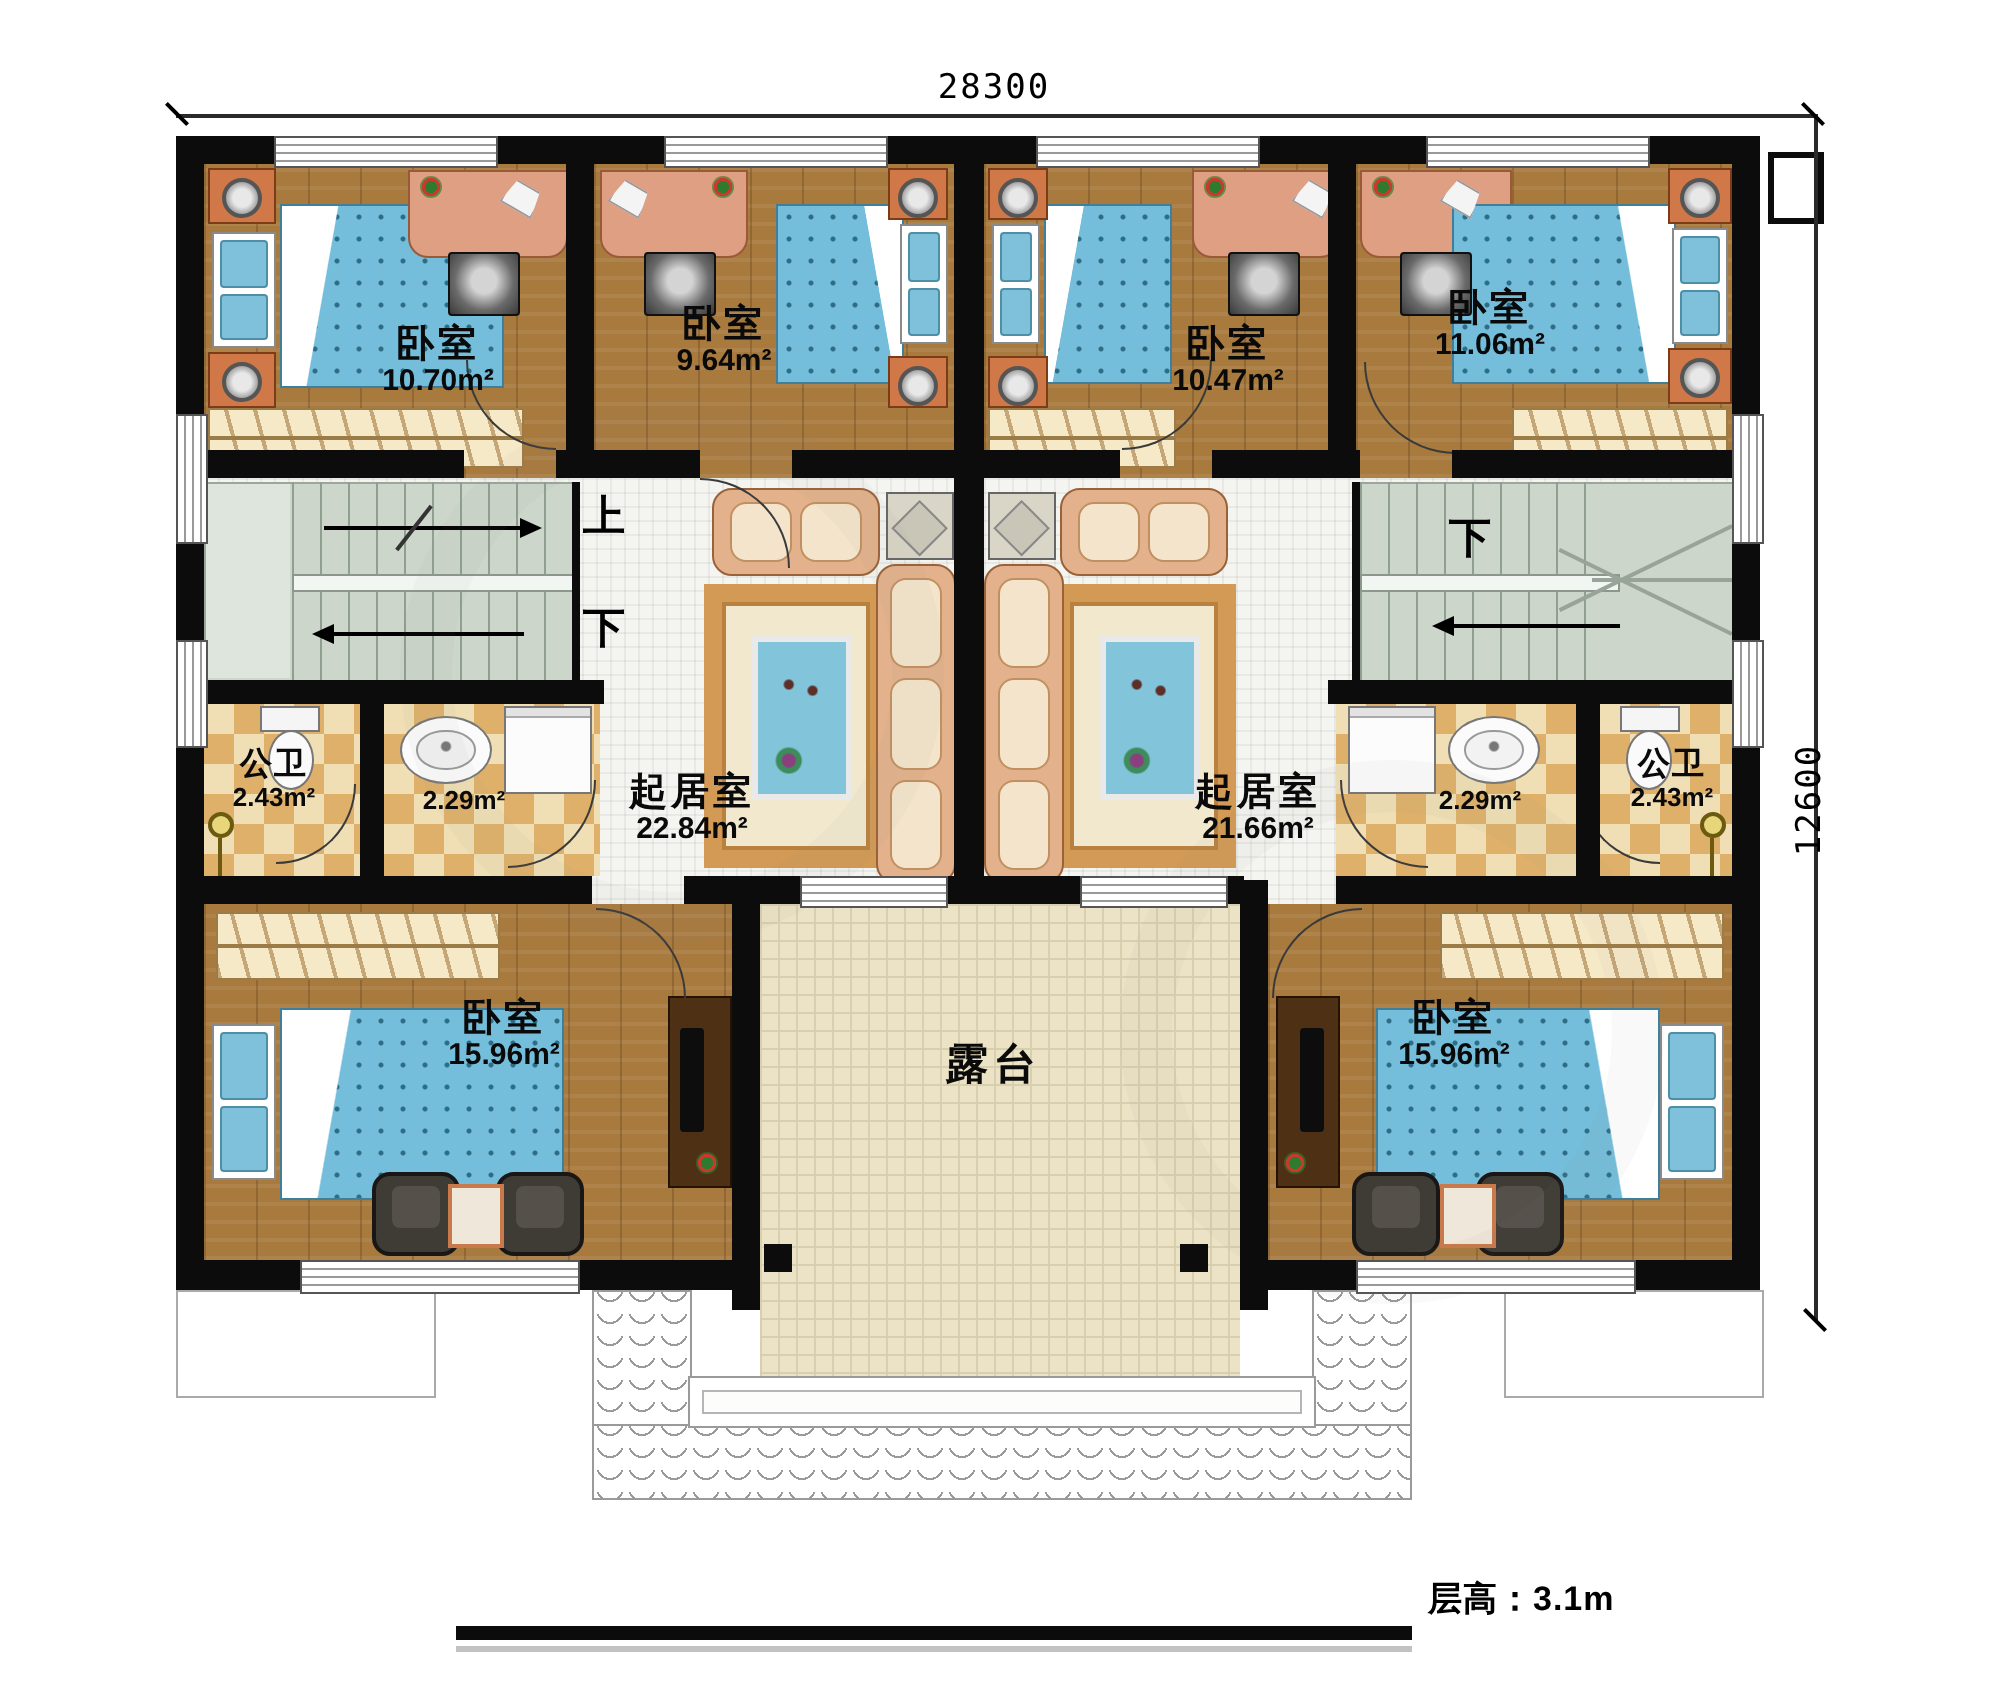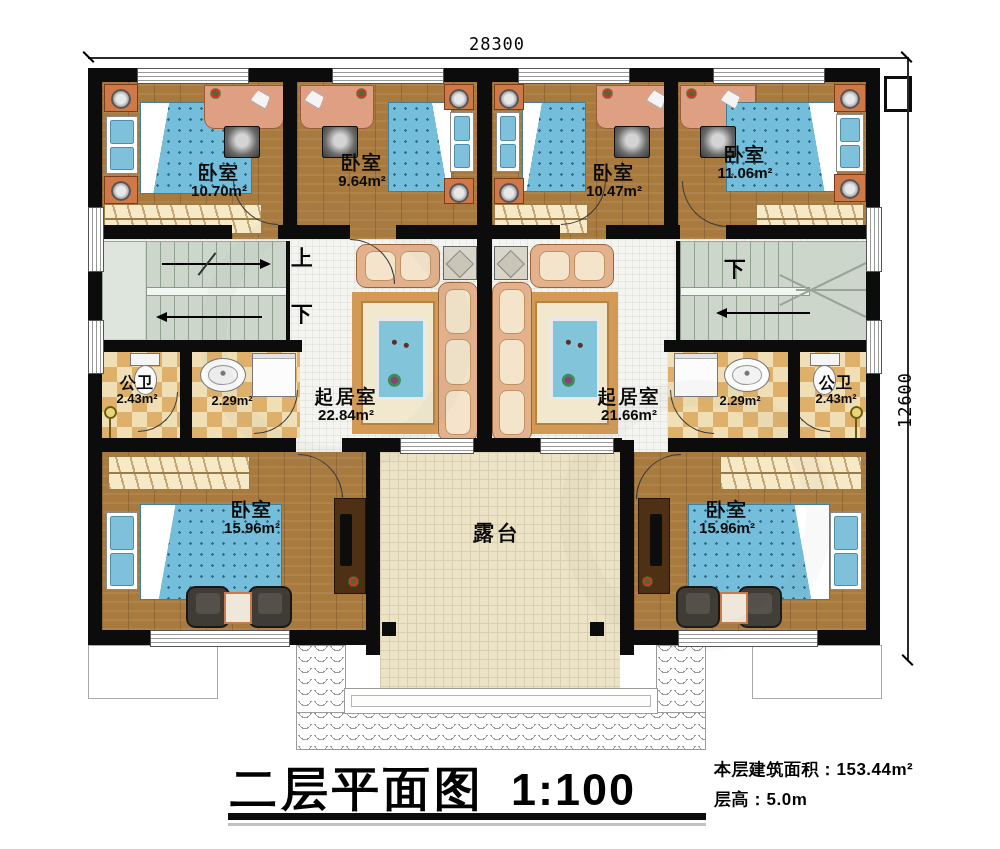--- a/index.html
+++ b/index.html
@@ -396,22 +396,17 @@
   <div class="stair-lbl" style="left:735px;top:269px">下</div>
 
   <div class="abs dimline" style="left:88px;top:57px;width:820px;height:1.6px"></div>
   <div class="tick" style="left:81px;top:56px"></div>
   <div class="tick" style="left:899px;top:56px"></div>
   <div class="dimtext" style="left:497px;top:44px">28300</div>
   <div class="abs dimline" style="left:907px;top:57px;width:1.6px;height:603px"></div>
   <div class="tick" style="left:900px;top:659px"></div>
   <div class="dimtext vert" style="left:905px;top:400px">12600</div>
 
-  <div class="title-row" style="left:230px;top:758px">
-    <span class="title-main">二层平面图</span>
-    <span class="title-scale">1:100</span>
-  </div>
   <div class="abs title-ul" style="left:228px;top:813px;width:478px;height:7px"></div>
   <div class="abs title-ul2" style="left:228px;top:823px;width:478px;height:3px"></div>
-  <div class="info" style="left:714px;top:758px">本层建筑面积：153.44m²</div>
-  <div class="info" style="left:714px;top:788px">层高：5.0m</div>
+  <div class="info" style="left:714px;top:788px">层高：3.1m</div>
 
 </div>
 
 </body></html>

